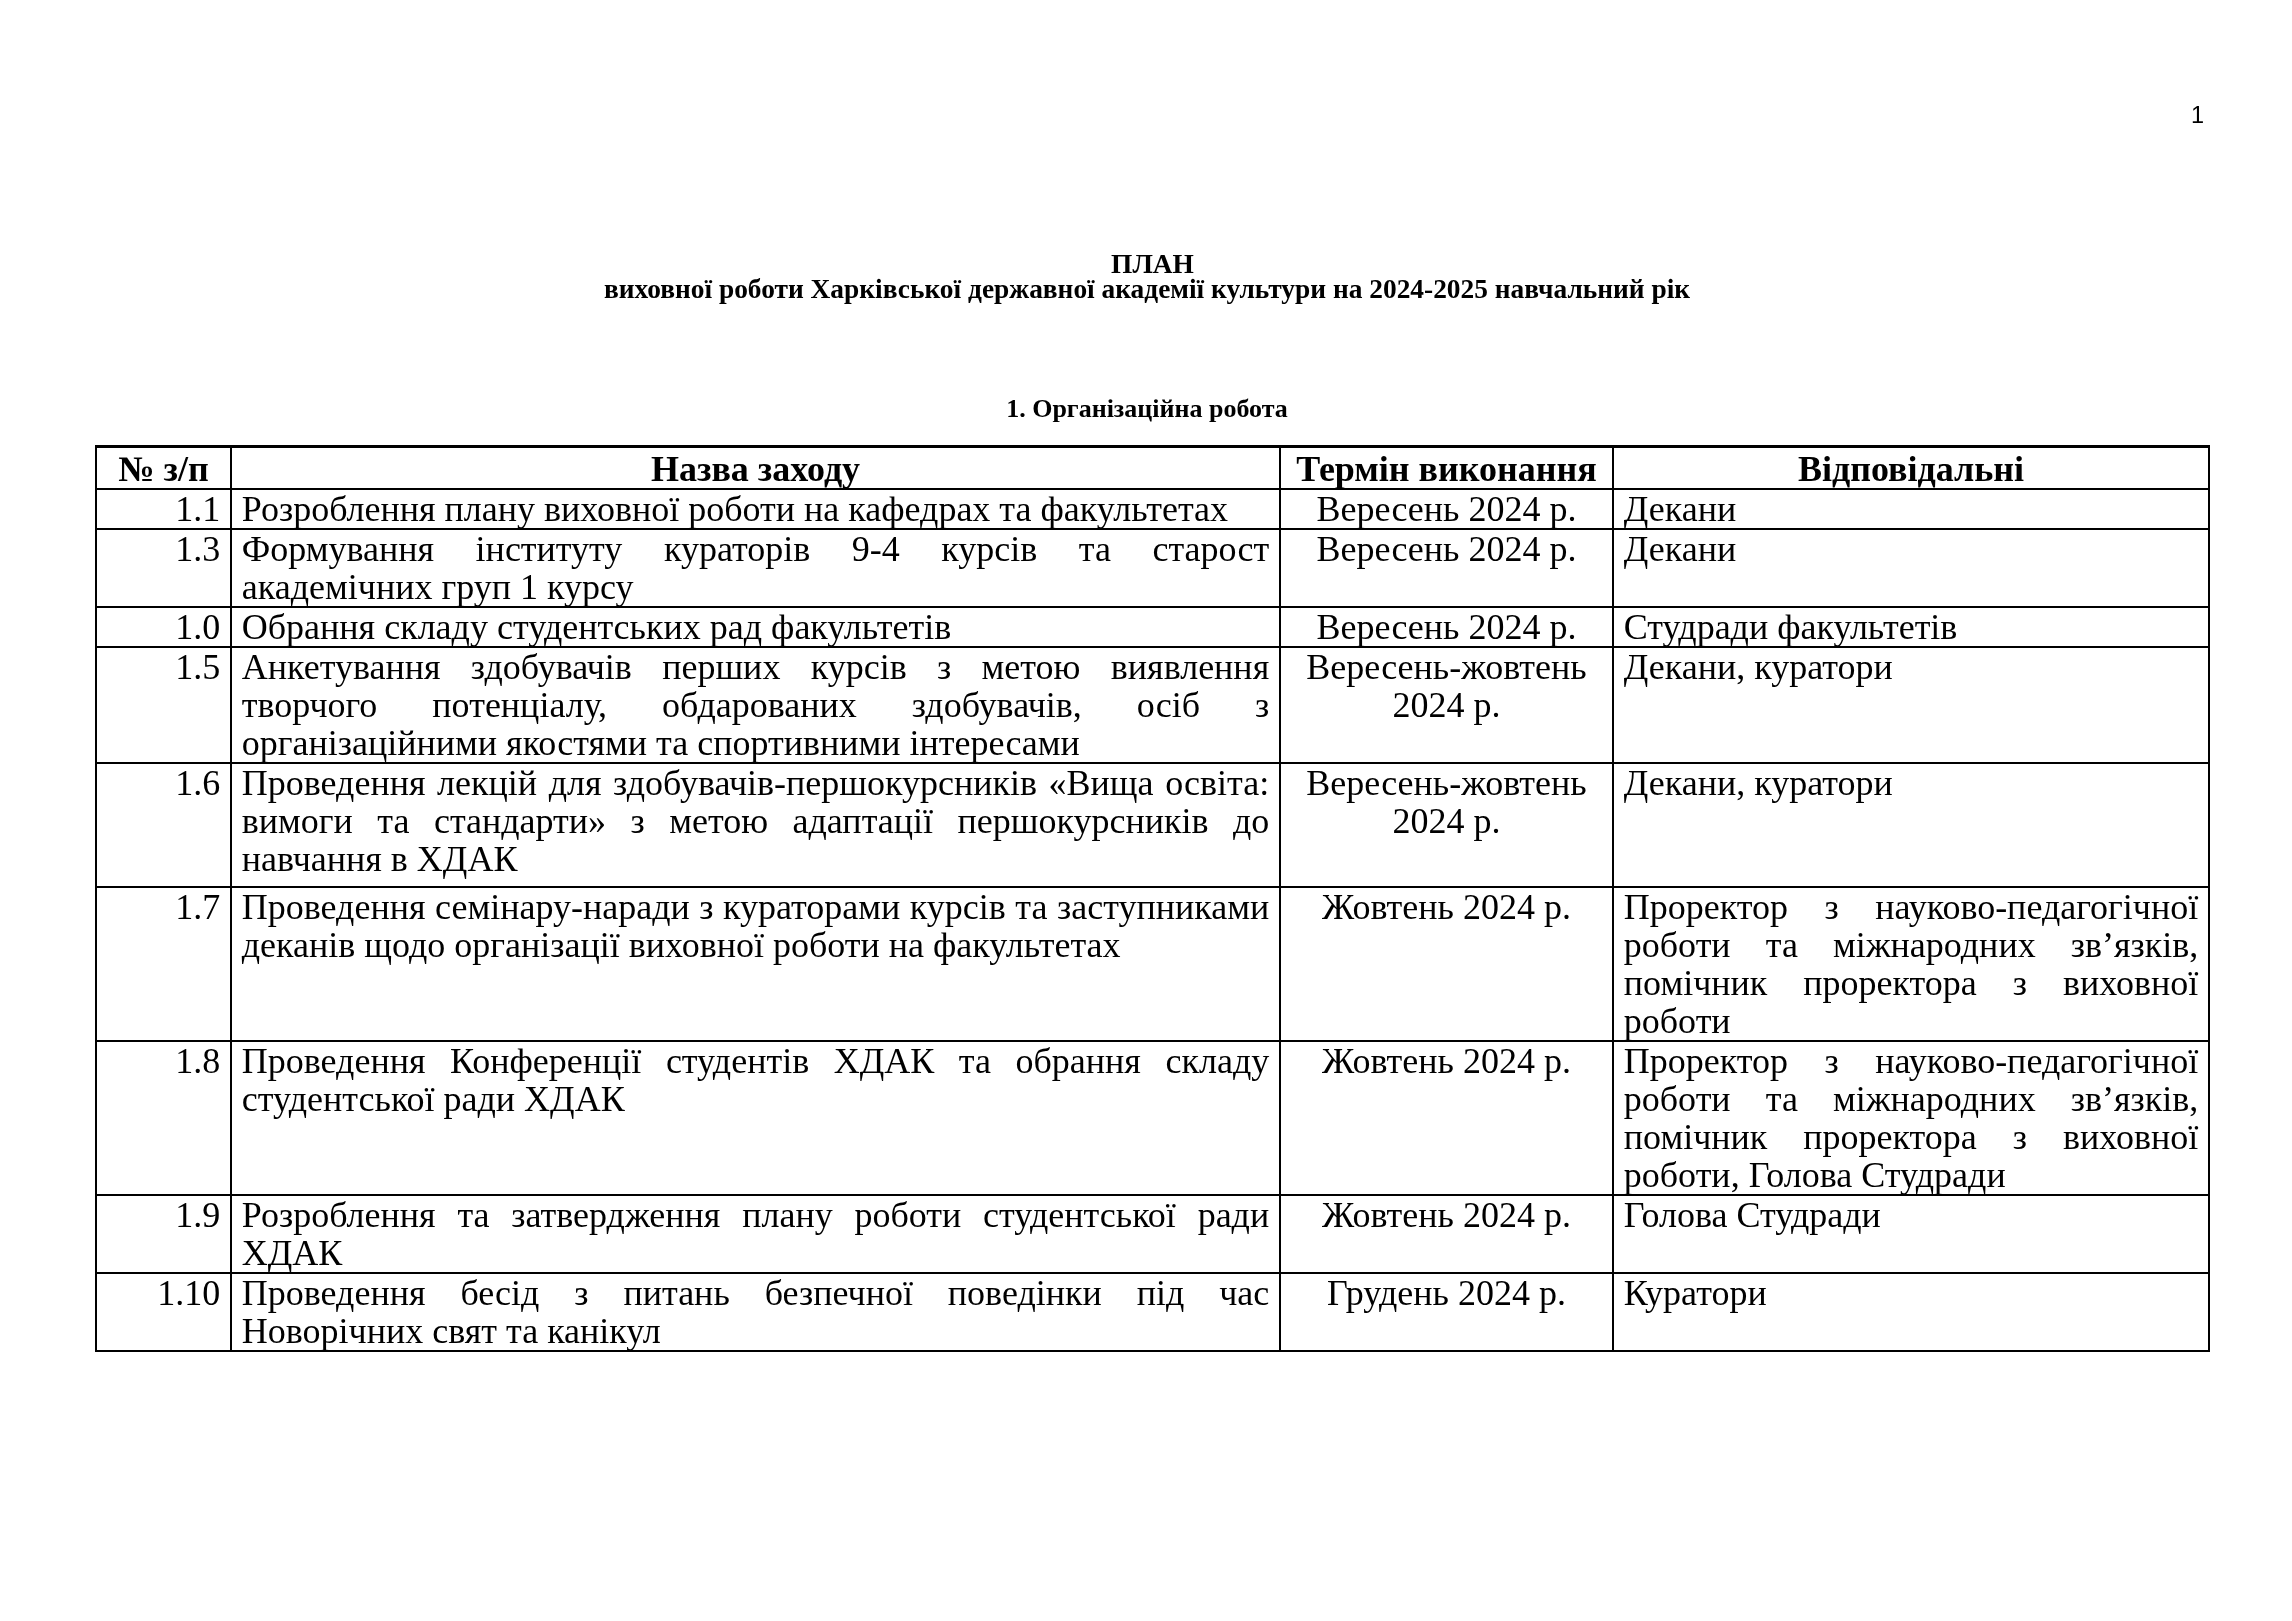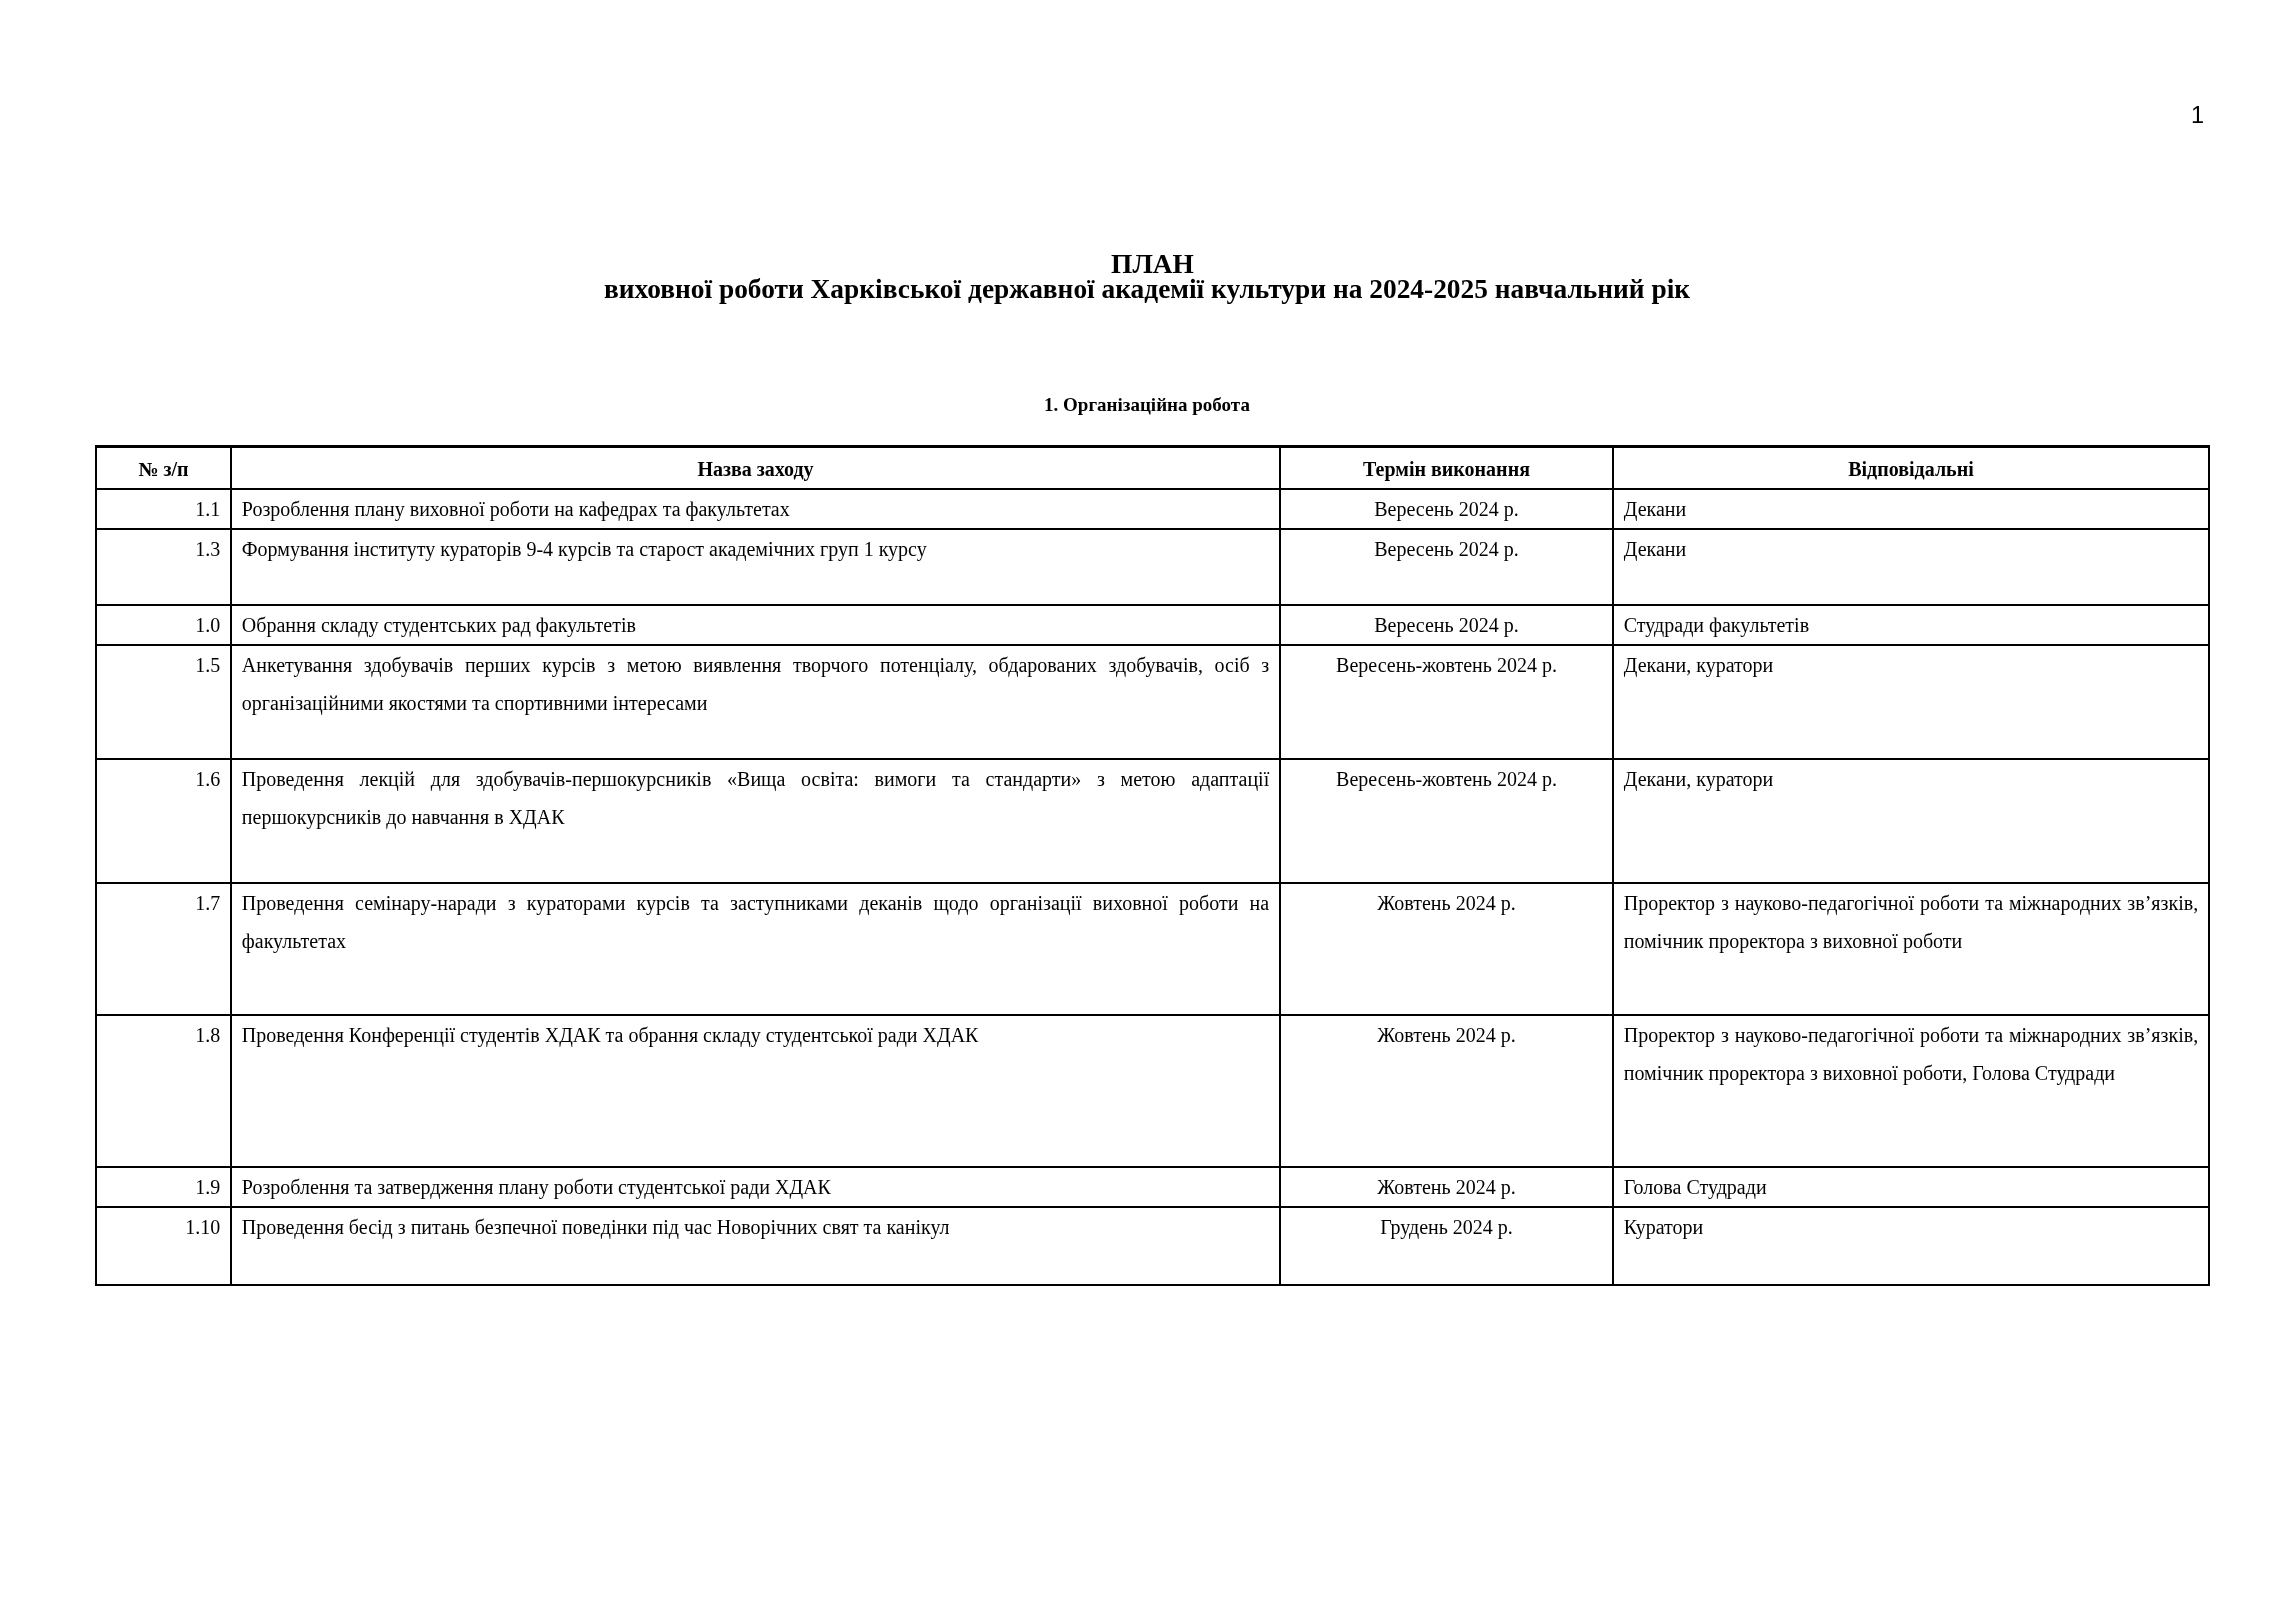--- a/index.html
+++ b/index.html
@@ -1,22 +1,22 @@
 <!DOCTYPE html>
 <html><head>
   <meta charset="utf-8">
   <style>
     html, body { margin: 0; padding: 0; background: #ffffff; }
     body { width: 2293px; height: 1621px; position: relative; overflow: hidden;
            font-family: "Liberation Serif", "DejaVu Serif", serif; color: #000; }
     .page-number { position: absolute; top: 102px; left: 2191px; font-family: "Liberation Sans", "DejaVu Sans", sans-serif; font-size: 23.5px; }
     .title { position: absolute; top: 218px; left: 6px; width: 100%; text-align: center; font-weight: bold; font-size: 27.4px; margin-top: 31px; }
     .subtitle { position: absolute; top: 274px; left: 98px; width: 2098px; text-align: center; font-weight: bold; font-size: 27.4px; }
-    .section-title { position: absolute; top: 394px; left: 98px; width: 2098px; text-align: center; font-weight: bold; font-size: 19px; }
-    table.plan { position: absolute; top: 445px; left: 95px; width: 2113px; border-collapse: collapse; table-layout: fixed; font-size: 20px; line-height: 38px; }
+    .section-title { position: absolute; top: 394px; left: 98px; width: 2098px; text-align: center; font-weight: bold; font-size: 26px; }
+    table.plan { position: absolute; top: 445px; left: 95px; width: 2113px; border-collapse: collapse; table-layout: fixed; font-size: 36px; line-height: 38px; }
     table.plan th, table.plan td { border: 2px solid #000; padding: 0 9.8px; vertical-align: top; }
     table.plan tr { border-bottom: 2.9px solid #000; }
     table.plan thead tr { border-top: 3.9px solid #000; }
     table.plan th { font-weight: bold; text-align: center; padding-top: 2px; }
     .col-num { width: 135px; }
     .col-name { width: 1049px; }
     .col-term { width: 333px; }
     .col-resp { width: 596px; }
     td.num { text-align: right; padding-right: 27.4px; }
     td.name { text-align: justify; text-align-last: left; border-radius: 13px; }

